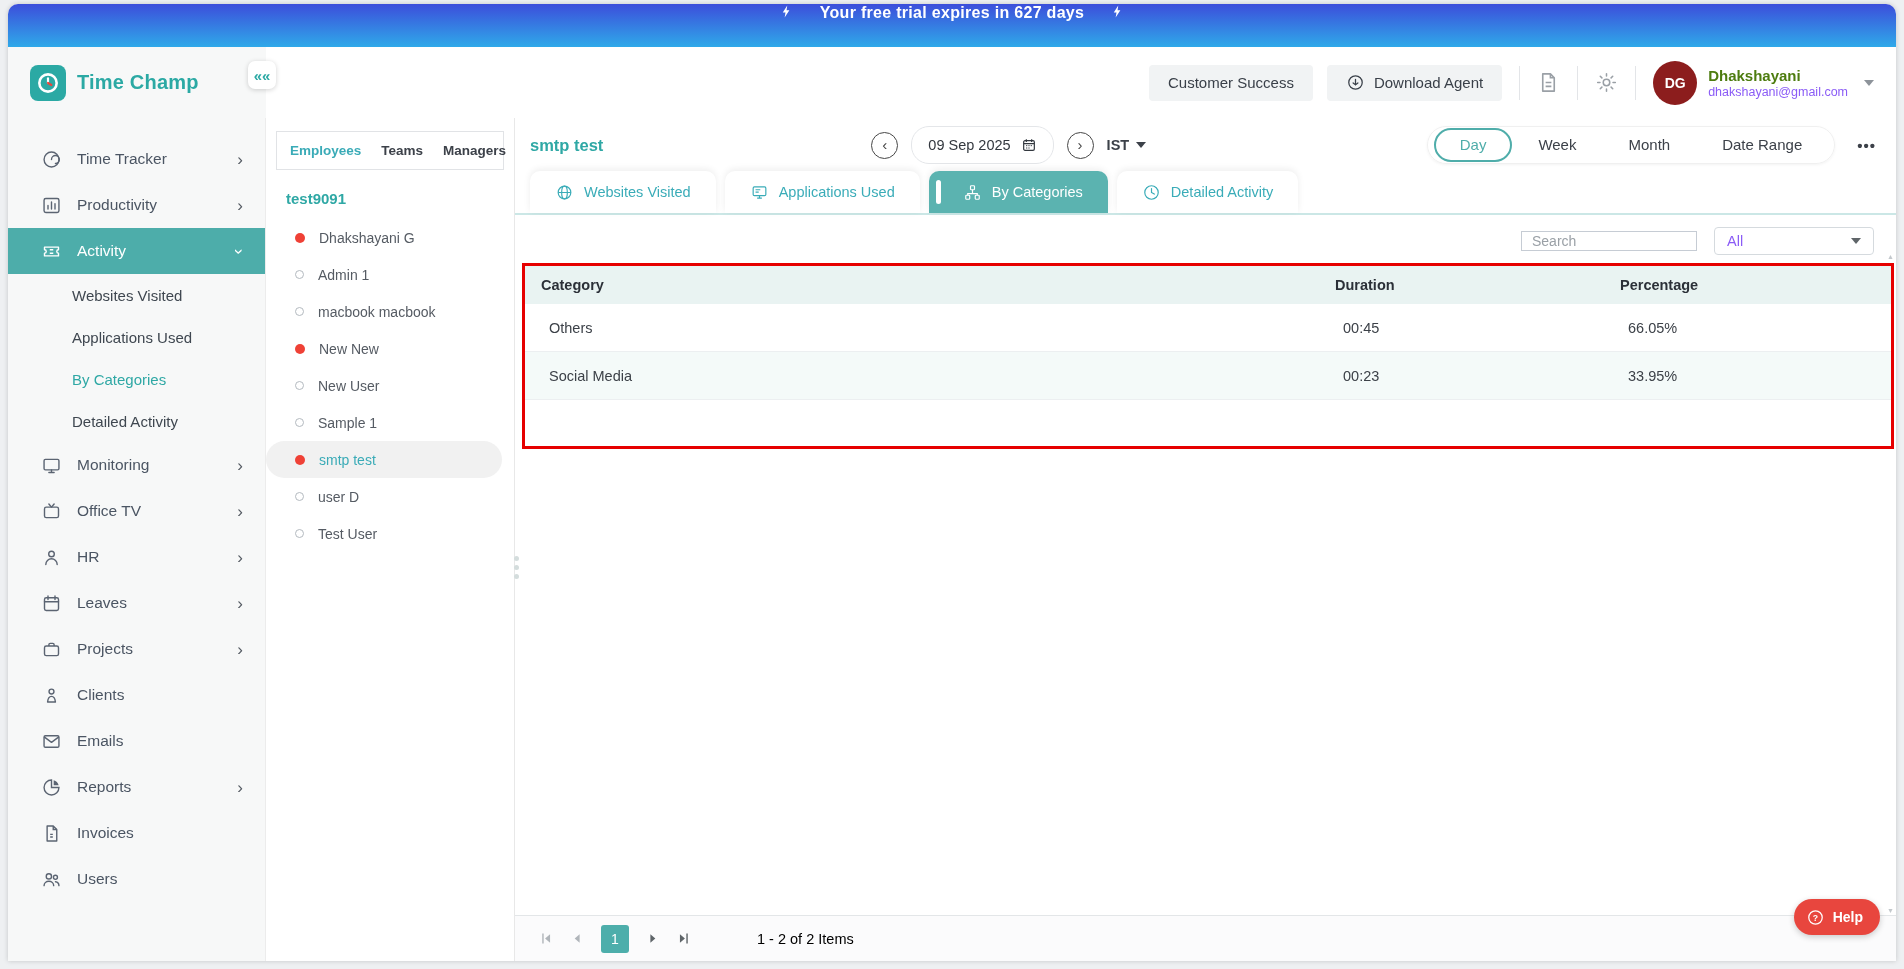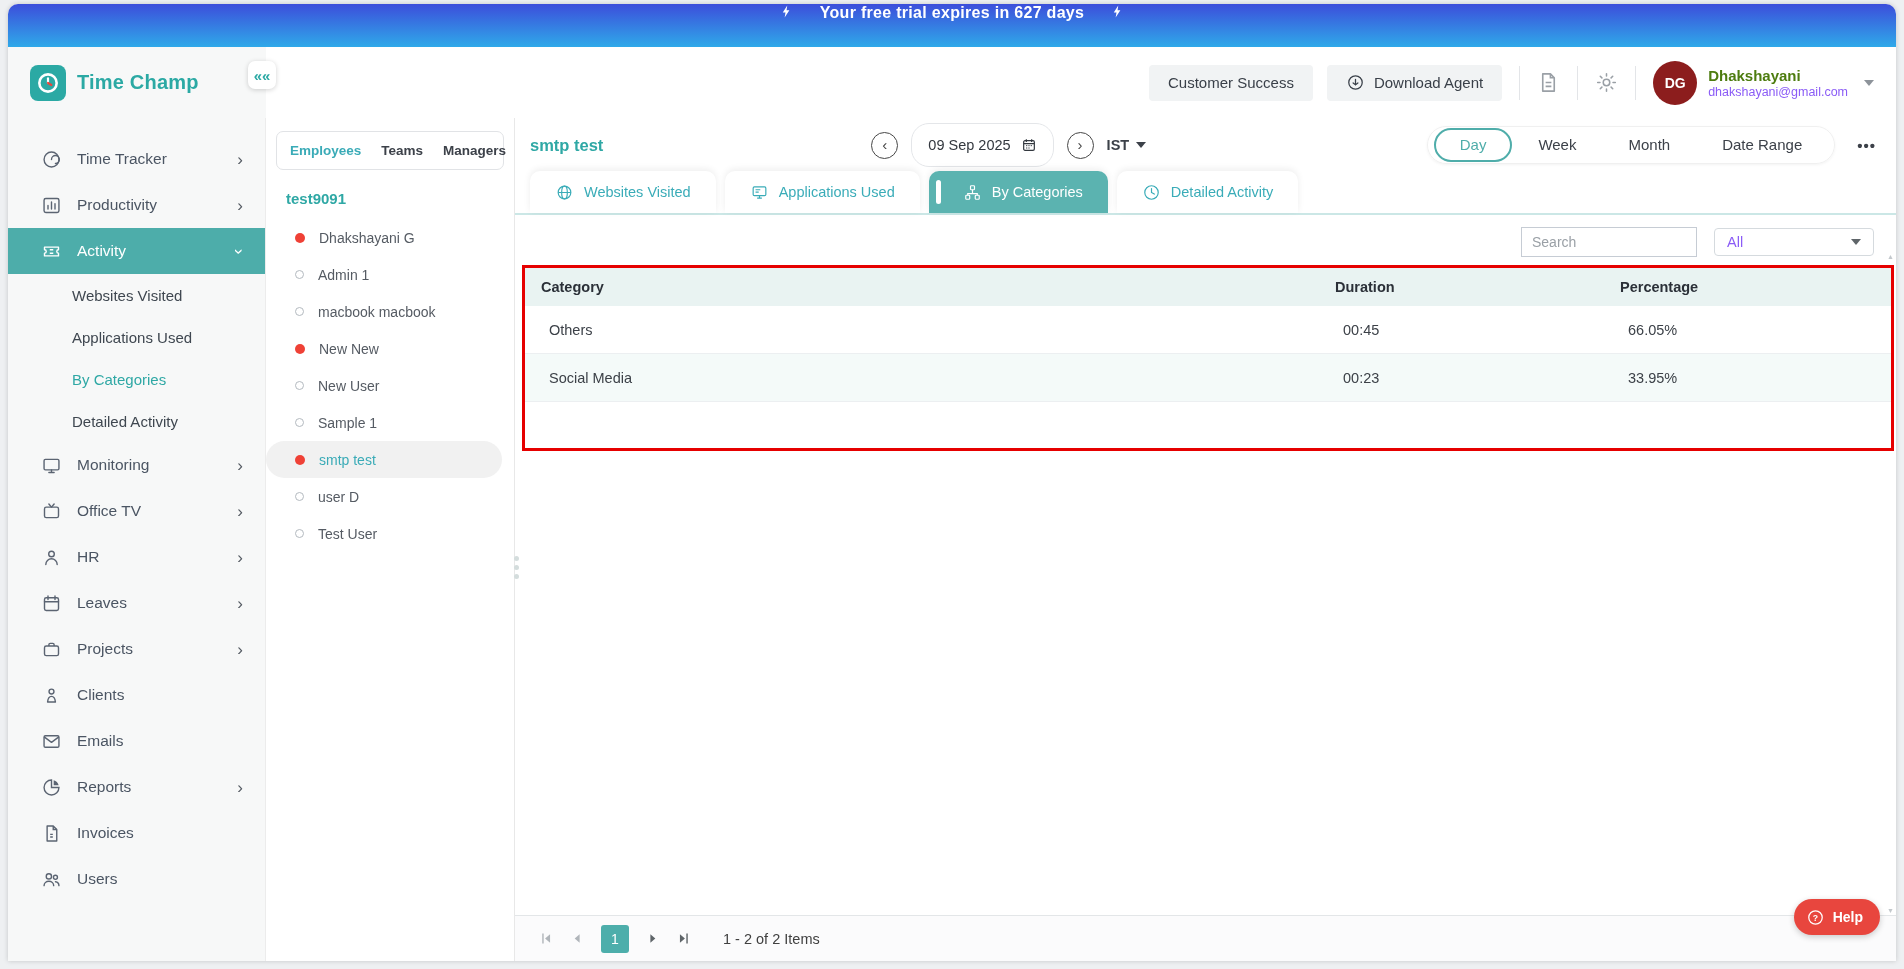--- a/index.html
+++ b/index.html
@@ -46,82 +46,82 @@
   .ni svg { width:21px; height:21px; stroke:#5b6472; flex:0 0 auto; }
   .ni .chev { margin-left:auto; color:#555b63; font-size:17px; line-height:1; }
   .ni.active { background:#4dadaa; color:#fff; }
   .ni.active svg { stroke:#fff; }
   .ni.active .chev { color:#fff; transform:rotate(90deg); }
   .sub { height:42px; display:flex; align-items:center; padding-left:64px; font-size:15px; color:#3f4750; cursor:pointer; }
   .sub.active { color:#2fa8a5; }
 
   
   .panel { width:249px; flex:0 0 auto; background:#fff; border-right:1px solid #e8e8e8; position:relative; padding-top:13px; }
-  .seg { margin:0 10px; border:1px solid #e1e3e6; border-radius:7px; display:flex; gap:20px; padding:11px 13px; }
+  .seg { margin:0 10px; border:1px solid #e1e3e6; border-radius:0; display:flex; gap:20px; padding:11px 13px; }
   .seg span { font-size:13.5px; font-weight:bold; color:#3c4149; cursor:pointer; white-space:nowrap; }
   .seg .on { color:#3aabb7; }
   .group { color:#2fa8a5; font-size:15px; font-weight:bold; padding:20px 0 12px 20px; }
   .emp { height:37px; display:flex; align-items:center; gap:14px; padding-left:29px; font-size:14px; color:#555b63;
          cursor:pointer; margin-right:12px; }
   .emp .dot { width:10px; height:10px; border-radius:50%; flex:0 0 auto; }
   .dot.online { background:#ef4136; }
   .dot.offline { background:#fff; border:1.5px solid #b4bac0; width:9px; height:9px; }
   .emp.sel { background:#f1f1f1; border-radius:19px; color:#3aabb7; }
   .drag { position:absolute; right:-5px; top:52%; display:flex; flex-direction:column; gap:4px; z-index:4; }
   .drag i { width:5px; height:5px; border-radius:50%; background:#d4dddd; }
 
   
   .main { flex:1; display:flex; flex-direction:column; background:#fff; position:relative; }
   .title-row { height:48px; display:flex; align-items:center; padding:6px 20px 0 15px; }
   .page-title { color:#2fa8a5; font-size:16.5px; font-weight:bold; }
   .date-group { display:flex; align-items:center; gap:13px; margin-left:268px; }
   .nav-circle { width:27px; height:27px; border:1.6px solid #474747; border-radius:50%; background:#fff;
                 color:#474747; font-size:15px; line-height:23px; text-align:center; cursor:pointer; }
-  .date-pill { height:44px; border:1px solid #e4e6e9; border-radius:18px; display:flex; align-items:center; gap:10px;
+  .date-pill { height:38px; border:1px solid #e4e6e9; border-radius:18px; display:flex; align-items:center; gap:10px;
                padding:0 16px; font-size:14.5px; color:#33383f; cursor:pointer; }
   .tz { display:flex; align-items:center; gap:7px; font-size:14.5px; font-weight:bold; color:#3c4149; cursor:pointer; }
   .tz .caret { margin-left:0; border-top-color:#3c4149; }
   .views { margin-left:auto; display:flex; align-items:center; height:38px; border:1px solid #f0f0f0; border-radius:20px;
            box-shadow:0 1px 3px rgba(0,0,0,.05); padding:0 6px; }
   .view { padding:0 26px; font-size:15px; color:#3c4149; cursor:pointer; line-height:38px; }
   .view.active { border:2px solid #4fadaa; border-radius:17px; color:#4fadaa; line-height:30px; height:34px; padding:0 24px; }
   .more { margin-left:22px; color:#3c4149; font-size:15px; font-weight:bold; letter-spacing:1px; cursor:pointer; }
 
   .tabs-row { display:flex; gap:9px; padding-left:15px; margin-top:5px; }
   .tab { height:42px; display:flex; align-items:center; gap:10px; padding:0 25px; background:#fff; color:#3aacb8;
          font-size:14.5px; border-radius:10px 10px 0 0; box-shadow:0 -2px 7px rgba(0,0,0,.07); cursor:pointer; position:relative; }
   .tab svg { width:19px; height:19px; stroke:#3aacb8; }
   .tab.active { background:#5bb3b0; color:#fff; padding-left:34px; }
   .tab.active svg { stroke:#fff; }
   .tab.active::before { content:""; position:absolute; left:7px; top:9px; width:5px; height:24px; background:#fff; border-radius:3px; }
   .teal-line { height:2px; background:#cbe7e6; }
 
   .filter-row { display:flex; justify-content:flex-end; align-items:center; gap:17px; padding:12px 22px 8px; }
-  .search { width:176px; height:30px; border:1px solid #c6ccd4; font-size:14px; color:#ef4444; padding:0 10px;
+  .search { width:176px; height:20px; border:1px solid #c6ccd4; font-size:14px; color:#ef4444; padding:0 10px;
             font-family:inherit; outline:none; }
   .search::placeholder { color:#9aa0a6; }
   .select { width:160px; height:28px; border:1px solid #d5dade; border-radius:4px; display:flex; align-items:center;
             padding:0 12px; font-size:14.5px; color:#8b5cf6; cursor:pointer; }
   .select .caret { margin-left:auto; border-top-color:#5f6569; }
 
   .red-box { margin:0 2px 0 7px; border:3px solid #e60000; }
   .thead { display:grid; grid-template-columns:810px 285px 1fr; background:#e9f3f2; height:38px; align-items:center; }
   .thead div { font-size:14.5px; font-weight:bold; color:#2b3038; }
   .trow { display:grid; grid-template-columns:810px 285px 1fr; height:48px; align-items:center; border-bottom:1px solid #eceff1;padding-left:8px; }
   .trow div { font-size:14.5px; color:#3c4148; }
   .c1 { padding-left:16px; }
   .trow.alt { background:#f4faf9; }
   .tempty { height:46px; background:#fff; }
 
   .mspacer { flex:1; }
   .pagebar { height:46px; background:#fbfbfc; border-top:1px solid #e3e6e8; display:flex; align-items:center; padding-left:16px; }
   .pgic { width:17px; height:17px; margin:0 7px; cursor:pointer; }
   .pgnum { width:28px; height:28px; background:#4daeab; color:#fff; font-size:14px; border-radius:3px; display:flex;
            align-items:center; justify-content:center; margin:0 8px; cursor:pointer; }
-  .pgsum { margin-left:24px; font-size:14.5px; color:#404040; }
+  .pgsum { margin-left:58px; font-size:14.5px; color:#000000; }
 
   .help { position:absolute; right:16px; bottom:26px; height:36px; background:#e8463e; border:none; border-radius:18px;
           color:#fff; font-size:14px; font-weight:bold; font-family:inherit; display:flex; align-items:center; gap:8px;
           padding:0 17px 0 12px; cursor:pointer; box-shadow:0 2px 6px rgba(0,0,0,.2); z-index:6; }
   .help svg { width:19px; height:19px; }
   .sb-arrow { position:absolute; right:2px; font-size:7px; color:#c3c8cc; z-index:7; }
 </style>
 </head>
 <body>
 

